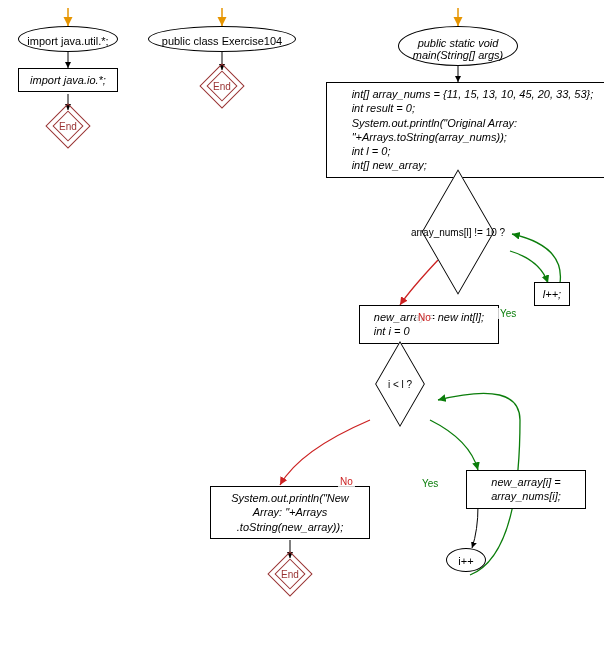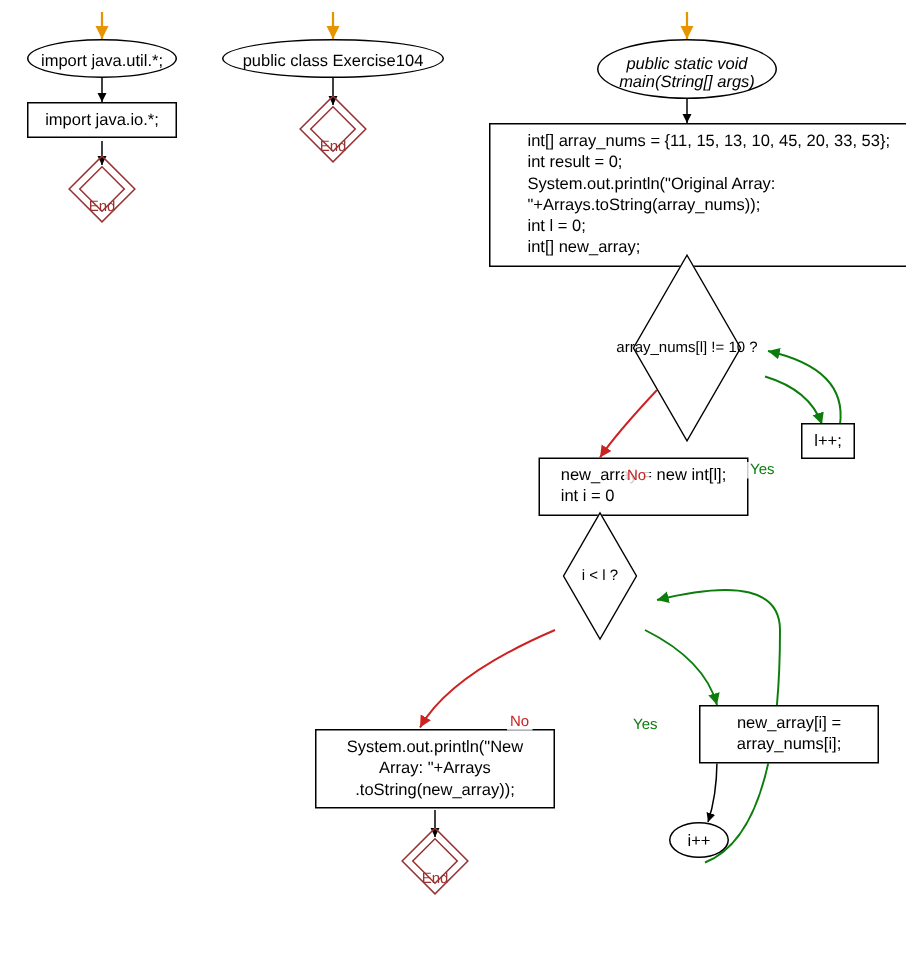--- a/index.html
+++ b/index.html
@@ -23,20 +23,21 @@
     .ellipse {
       border: 1px solid #000;
       border-radius: 50%;
       padding: 4px 8px;
     }
     .rect {
       border: 1px solid #000;
       padding: 4px 8px;
       text-align: left;
       line-height: 1.3;
+      font-style: italic;
     }
     .end-node {
       width: 32px;
       height: 32px;
       position: absolute;
     }
     .end-outer {
       width: 32px; height: 32px;
       border: 1px solid #933;
       transform: rotate(45deg);
@@ -49,21 +50,20 @@
       transform: rotate(45deg);
       position: absolute;
       top: 5px; left: 5px;
     }
     .end-label {
       position: absolute;
       top: 50%; left: 50%;
       transform: translate(-50%,-50%);
       color: #933;
       font-size: 10px;
-      margin-top: 12px;
     }
     .diamond-wrap {
       position: absolute;
     }
     .diamond {
       width: 100%; height: 100%;
       border: 1px solid #000;
       transform: rotate(45deg) skew(15deg,15deg);
       background: #fff;
     }

